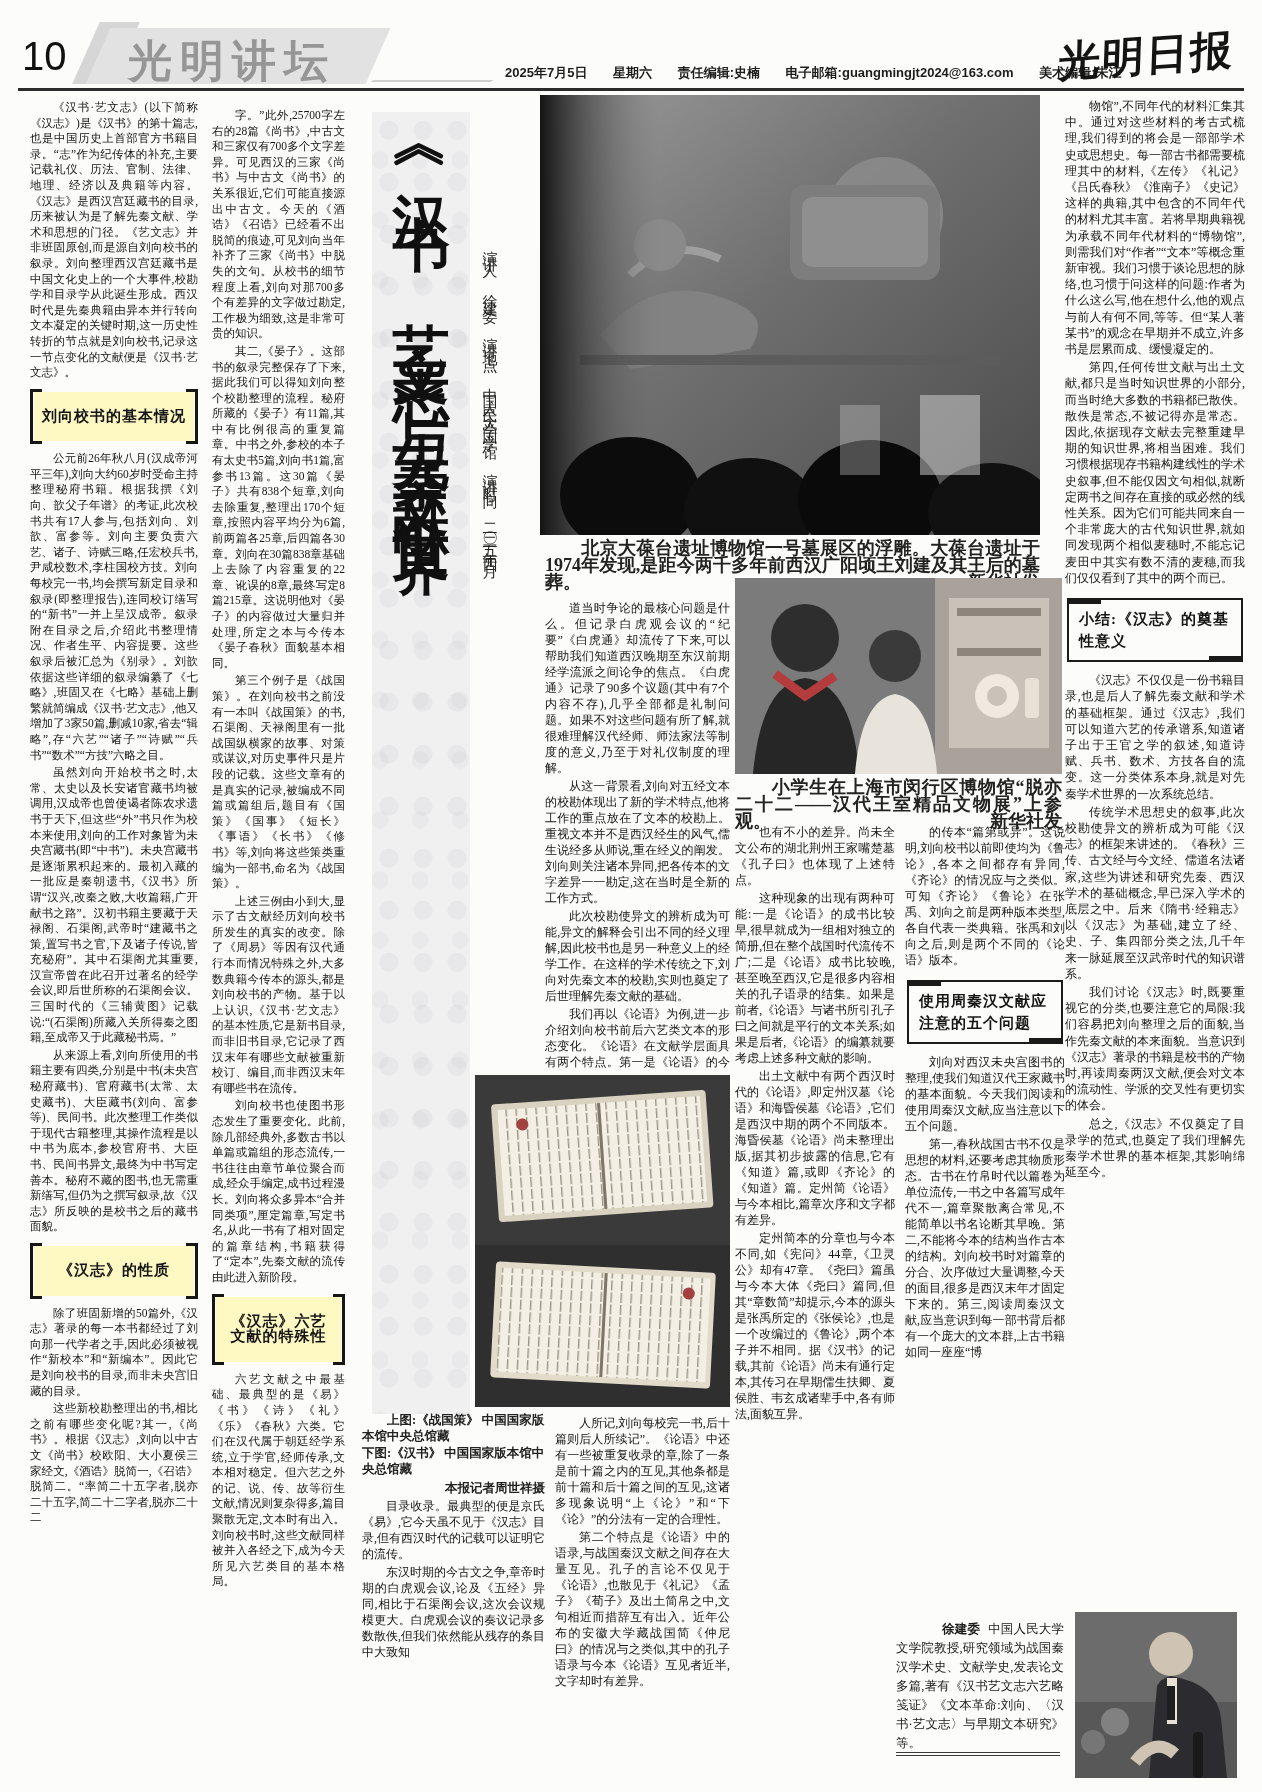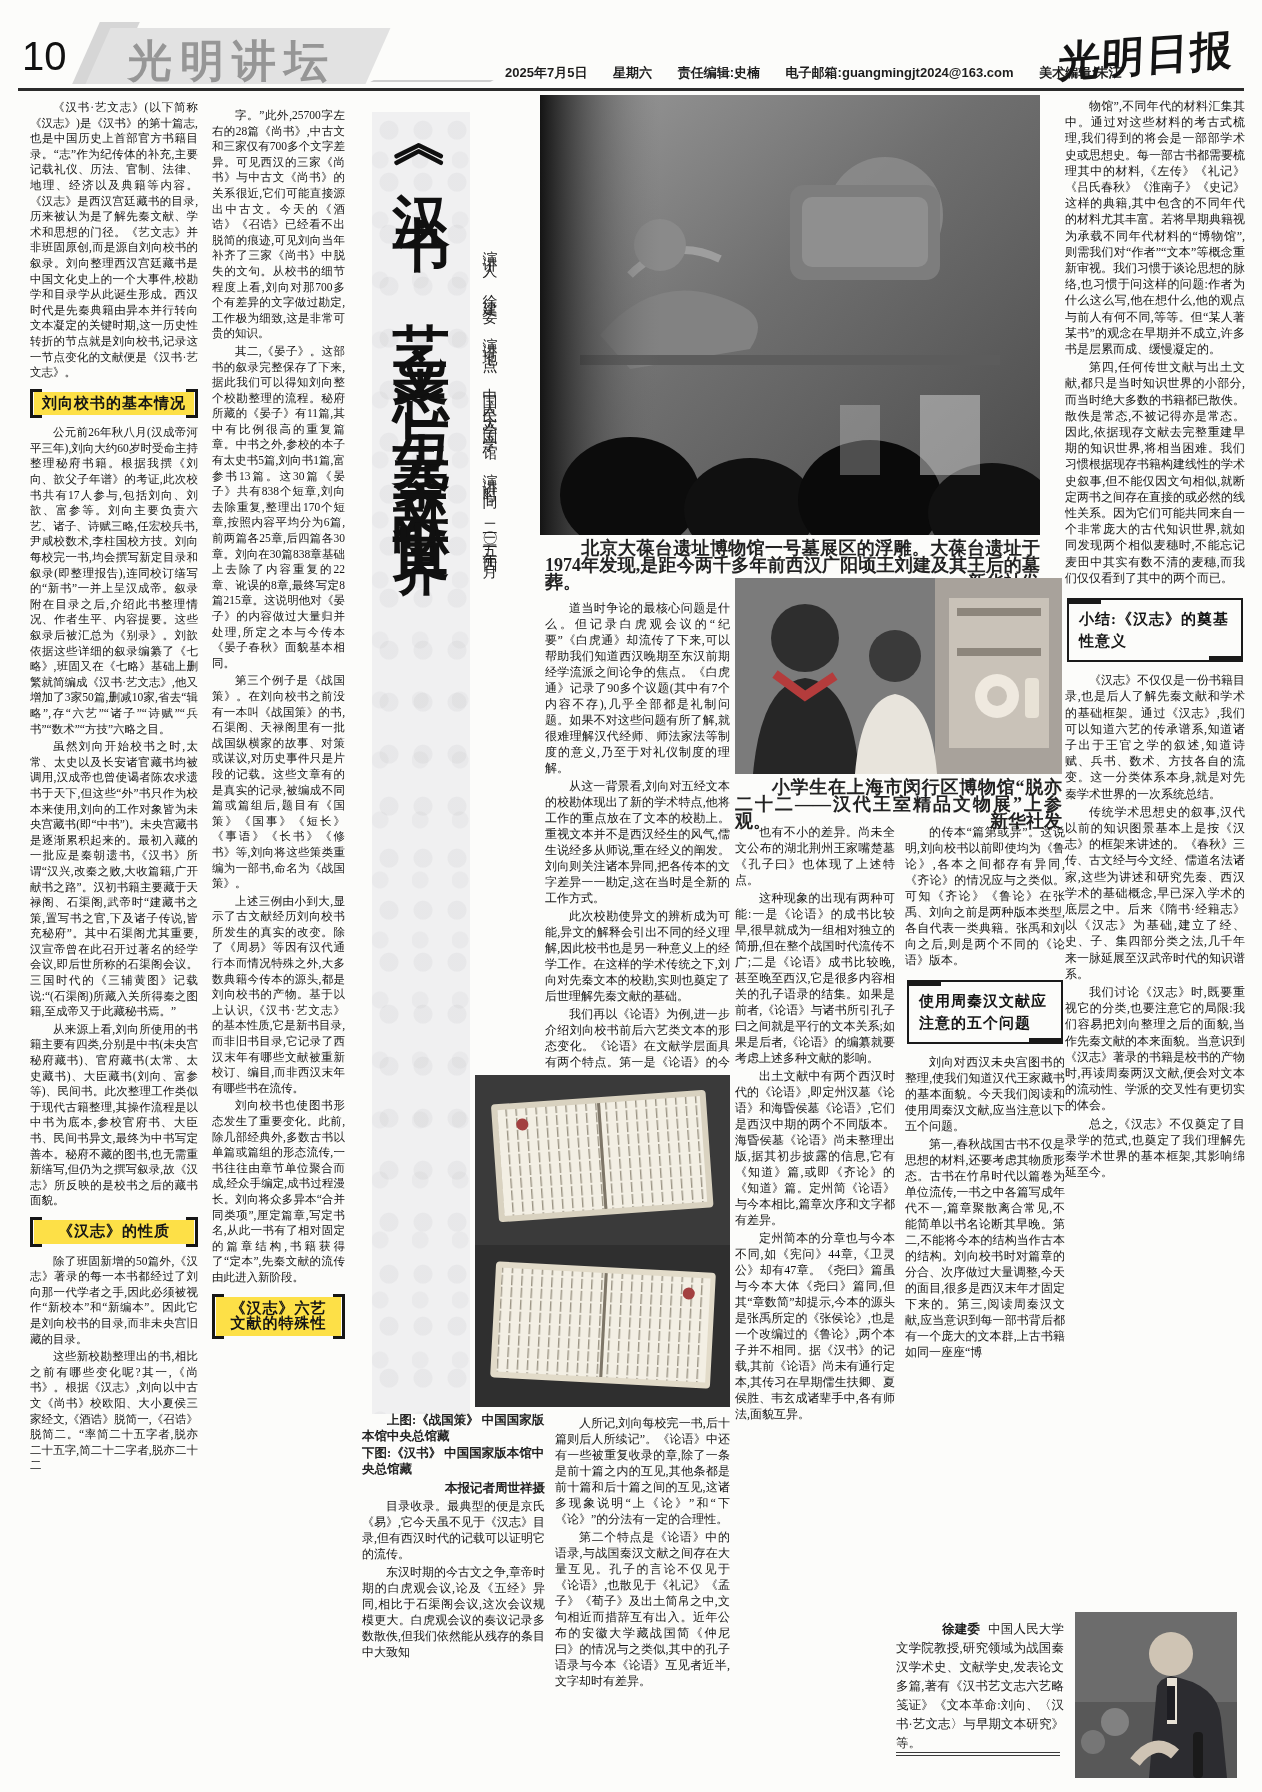--- a/index.html
+++ b/index.html
@@ -18,21 +18,21 @@
         letter-spacing:8px;font-family:"Liberation Serif",serif;}
   .dateline{position:absolute;left:505px;top:64px;font-size:13px;font-weight:700;color:#1d1d1d;
         font-family:"Liberation Sans","DejaVu Sans",sans-serif;white-space:nowrap;}
   .dateline span{margin-right:22px;}
   .masthead{position:absolute;left:1058px;top:28px;font-size:42px;font-weight:900;color:#141414;
         transform:rotate(-4deg) skewX(-6deg);letter-spacing:2px;font-family:"Liberation Serif",serif;}
   
   .col{position:absolute;text-align:justify;font-size:11.5px;line-height:15.6px;color:#151515;
        overflow:hidden;}
   .col .p{text-indent:2em;margin:0 0 2px 0;}
-  .col .h{position:relative;background:#fde047;margin:11px 4px 10px 4px;padding:4px 8px;
+  .col .h{position:relative;background:#fef9c3;margin:11px 4px 10px 4px;padding:17px 8px;
           font-size:15px;font-weight:700;text-align:center;text-indent:0;letter-spacing:1px;}
   .col .h::before{content:"";position:absolute;left:-4px;top:-3px;bottom:-3px;width:9px;
           border:3px solid #161616;border-right:none;}
   .col .h::after{content:"";position:absolute;right:-4px;top:-3px;bottom:-3px;width:9px;
           border:3px solid #161616;border-left:none;}
   .col .hbox{position:relative;border:2px solid #1a1a1a;margin:12px 2px 10px 2px;padding:8px 10px;
           font-size:15px;font-weight:700;text-align:left;text-indent:0;letter-spacing:1px;line-height:22px;}
   .col .hbox::before{content:"";position:absolute;left:-2px;top:-2px;width:34px;height:6px;background:#1a1a1a;}
   .col .hbox::after{content:"";position:absolute;right:-2px;bottom:-2px;width:34px;height:6px;background:#1a1a1a;}
   
@@ -94,20 +94,21 @@
       <div class="p">除了班固新增的50篇外,《汉志》著录的每一本书都经过了刘向那一代学者之手,因此必须被视作“新校本”和“新编本”。因此它是刘向校书的目录,而非未央宫旧藏的目录。</div>
       <div class="p">这些新校勘整理出的书,相比之前有哪些变化呢?其一,《尚书》。根据《汉志》,刘向以中古文《尚书》校欧阳、大小夏侯三家经文,《酒诰》脱简一,《召诰》脱简二。“率简二十五字者,脱亦二十五字,简二十二字者,脱亦二十二</div>
     </div>
   <div class="col" style="left:212px;top:100px;width:133px;height:1684px;margin-top:8px;">
       <div class="p">字。”此外,25700字左右的28篇《尚书》,中古文和三家仅有700多个文字差异。可见西汉的三家《尚书》与中古文《尚书》的关系很近,它们可能直接源出中古文。今天的《酒诰》《召诰》已经看不出脱简的痕迹,可见刘向当年补齐了三家《尚书》中脱失的文句。从校书的细节程度上看,刘向对那700多个有差异的文字做过勘定,工作极为细致,这是非常可贵的知识。</div>
       <div class="p">其二,《晏子》。这部书的叙录完整保存了下来,据此我们可以得知刘向整个校勘整理的流程。秘府所藏的《晏子》有11篇,其中有比例很高的重复篇章。中书之外,参校的本子有太史书5篇,刘向书1篇,富参书13篇。这30篇《晏子》共有838个短章,刘向去除重复,整理出170个短章,按照内容平均分为6篇,前两篇各25章,后四篇各30章。刘向在30篇838章基础上去除了内容重复的22章、讹误的8章,最终写定8篇215章。这说明他对《晏子》的内容做过大量归并处理,所定之本与今传本《晏子春秋》面貌基本相同。</div>
       <div class="p">第三个例子是《战国策》。在刘向校书之前没有一本叫《战国策》的书,石渠阁、天禄阁里有一批战国纵横家的故事、对策或谋议,对历史事件只是片段的记载。这些文章有的是真实的记录,被编成不同篇或篇组后,题目有《国策》《国事》《短长》《事语》《长书》《修书》等,刘向将这些策类重编为一部书,命名为《战国策》。</div>
       <div class="p">上述三例由小到大,显示了古文献经历刘向校书所发生的真实的改变。除了《周易》等因有汉代通行本而情况特殊之外,大多数典籍今传本的源头,都是刘向校书的产物。基于以上认识,《汉书·艺文志》的基本性质,它是新书目录,而非旧书目录,它记录了西汉末年有哪些文献被重新校订、编目,而非西汉末年有哪些书在流传。</div>
       <div class="p">刘向校书也使图书形态发生了重要变化。此前,除几部经典外,多数古书以单篇或篇组的形态流传,一书往往由章节单位聚合而成,经众手编定,成书过程漫长。刘向将众多异本“合并同类项”,厘定篇章,写定书名,从此一书有了相对固定的篇章结构,书籍获得了“定本”,先秦文献的流传由此进入新阶段。</div>
       <div class="h">《汉志》六艺文献的特殊性</div>
+      <div class="p">六艺文献之中最基础、最典型的是《易》《书》《诗》《礼》《乐》《春秋》六类。它们在汉代属于朝廷经学系统,立于学官,经师传承,文本相对稳定。但六艺之外的记、说、传、故等衍生文献,情况则复杂得多,篇目聚散无定,文本时有出入。刘向校书时,这些文献同样被并入各经之下,成为今天所见六艺类目的基本格局。</div>
     </div>
 
   <div class="vband">
     <div class="vtitle">《汉书·艺文志》与先秦文献世界</div>
   </div>
   <div class="vspeaker">
     <span>演讲人:徐建委</span>　<span>演讲地点:中国人民大学国学馆</span>　<span>演讲时间:二〇二五年四月</span>
   </div>
 
   <div class="ph" style="left:540px;top:95px;width:500px;height:440px;">
@@ -185,21 +186,21 @@
       <div class="hbox">使用周秦汉文献应注意的五个问题</div>
       <div class="p">刘向对西汉未央宫图书的整理,使我们知道汉代王家藏书的基本面貌。今天我们阅读和使用周秦汉文献,应当注意以下五个问题。</div>
       <div class="p">第一,春秋战国古书不仅是思想的材料,还要考虑其物质形态。古书在竹帛时代以篇卷为单位流传,一书之中各篇写成年代不一,篇章聚散离合常见,不能简单以书名论断其早晚。第二,不能将今本的结构当作古本的结构。刘向校书时对篇章的分合、次序做过大量调整,今天的面目,很多是西汉末年才固定下来的。第三,阅读周秦汉文献,应当意识到每一部书背后都有一个庞大的文本群,上古书籍如同一座座“博</div>
     </div>
 
   <div class="col" style="left:1065px;top:98px;width:180px;height:1512px;font-size:12px;line-height:16.2px;">
       <div class="p">物馆”,不同年代的材料汇集其中。通过对这些材料的考古式梳理,我们得到的将会是一部部学术史或思想史。每一部古书都需要梳理其中的材料,《左传》《礼记》《吕氏春秋》《淮南子》《史记》这样的典籍,其中包含的不同年代的材料尤其丰富。若将早期典籍视为承载不同年代材料的“博物馆”,则需我们对“作者”“文本”等概念重新审视。我们习惯于谈论思想的脉络,也习惯于问这样的问题:作者为什么这么写,他在想什么,他的观点与前人有何不同,等等。但“某人著某书”的观念在早期并不成立,许多书是层累而成、缓慢凝定的。</div>
       <div class="p">第四,任何传世文献与出土文献,都只是当时知识世界的小部分,而当时绝大多数的书籍都已散佚。散佚是常态,不被记得亦是常态。因此,依据现存文献去完整重建早期的知识世界,将相当困难。我们习惯根据现存书籍构建线性的学术史叙事,但不能仅因文句相似,就断定两书之间存在直接的或必然的线性关系。因为它们可能共同来自一个非常庞大的古代知识世界,就如同发现两个相似麦穗时,不能忘记麦田中其实有数不清的麦穗,而我们仅仅看到了其中的两个而已。</div>
       <div class="hbox">小结:《汉志》的奠基性意义</div>
       <div class="p">《汉志》不仅仅是一份书籍目录,也是后人了解先秦文献和学术的基础框架。通过《汉志》,我们可以知道六艺的传承谱系,知道诸子出于王官之学的叙述,知道诗赋、兵书、数术、方技各自的流变。这一分类体系本身,就是对先秦学术世界的一次系统总结。</div>
-      <div class="p">传统学术思想史的叙事,汉代以前的知识图景基本上是按《汉志》的框架来讲述的。《春秋》三传、古文经与今文经、儒道名法诸家,这些为讲述和研究先秦、西汉学术的基础概念,早已深入学术的底层之中。后来《隋书·经籍志》以《汉志》为基础,建立了经、史、子、集四部分类之法,几千年来一脉延展至汉武帝时代的知识谱系。</div>
+      <div class="p">传统学术思想史的叙事,此次校勘使异文的辨析成为可能《汉志》的框架来讲述的。《春秋》三传、古文经与今文经、儒道名法诸家,这些为讲述和研究先秦、西汉学术的基础概念,早已深入学术的底层之中。后来《隋书·经籍志》以《汉志》为基础,建立了经、史、子、集四部分类之法,几千年来一脉延展至汉武帝时代的知识谱系。</div>
       <div class="p">我们讨论《汉志》时,既要重视它的分类,也要注意它的局限:我们容易把刘向整理之后的面貌,当作先秦文献的本来面貌。当意识到《汉志》著录的书籍是校书的产物时,再读周秦两汉文献,便会对文本的流动性、学派的交叉性有更切实的体会。</div>
       <div class="p">总之,《汉志》不仅奠定了目录学的范式,也奠定了我们理解先秦学术世界的基本框架,其影响绵延至今。</div>
     </div>
 
   <div class="ph" style="left:475px;top:1075px;width:255px;height:332px;">
     <svg width="255" height="332" viewBox="0 0 255 332">
       <defs>
         <pattern id="tx" width="10" height="12" patternUnits="userSpaceOnUse">
           <rect width="10" height="12" fill="#f3efe4"></rect>
           <rect x="4" y="1" width="1.4" height="10" fill="#9b9484"></rect>

